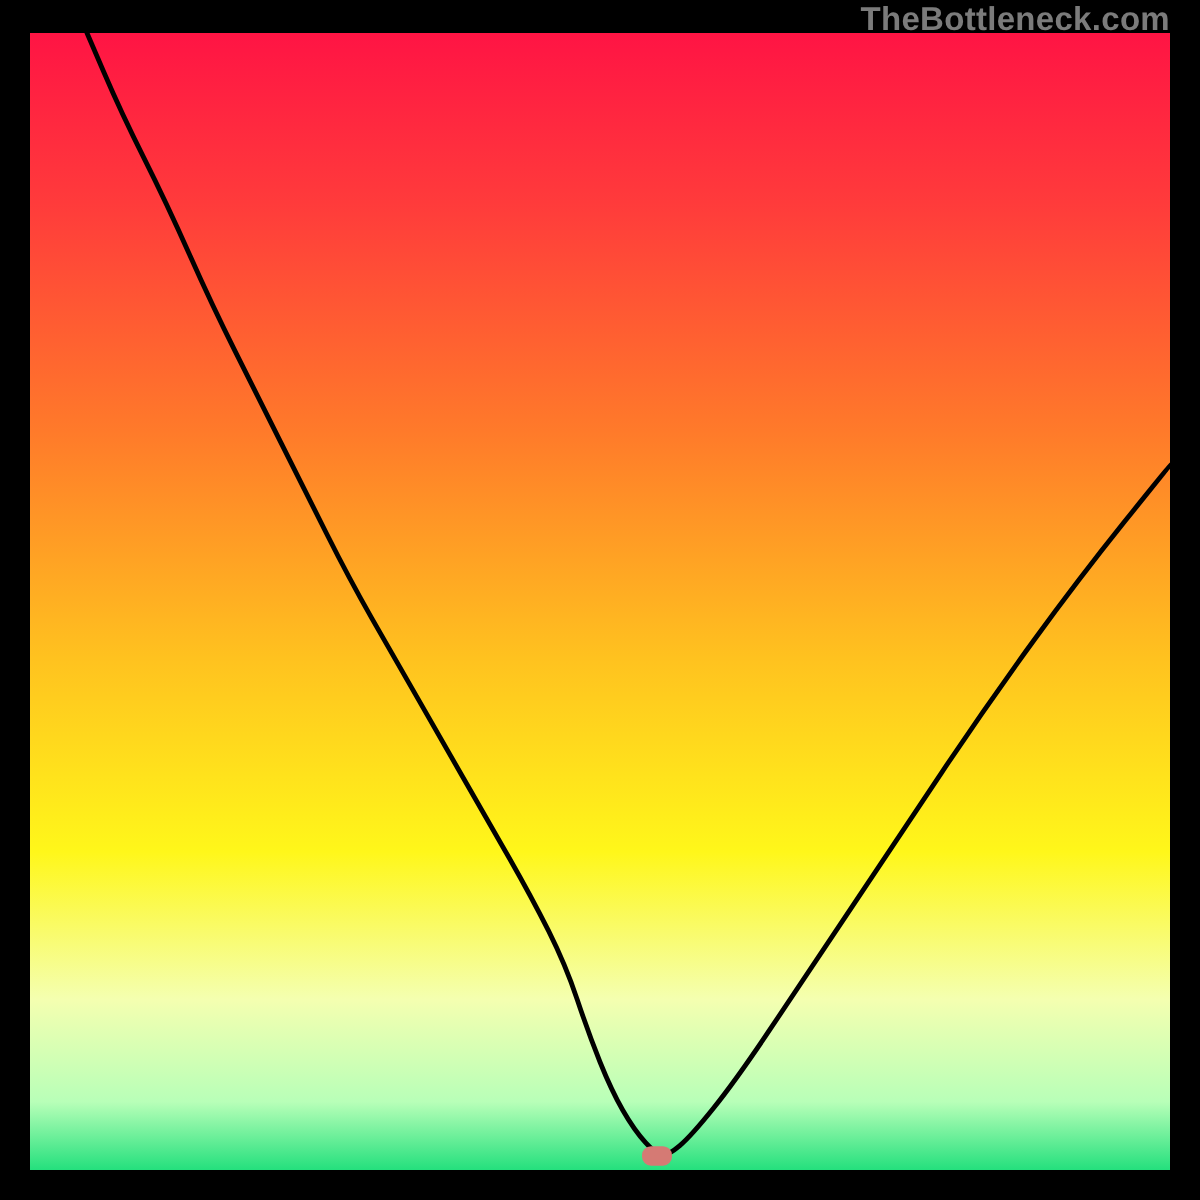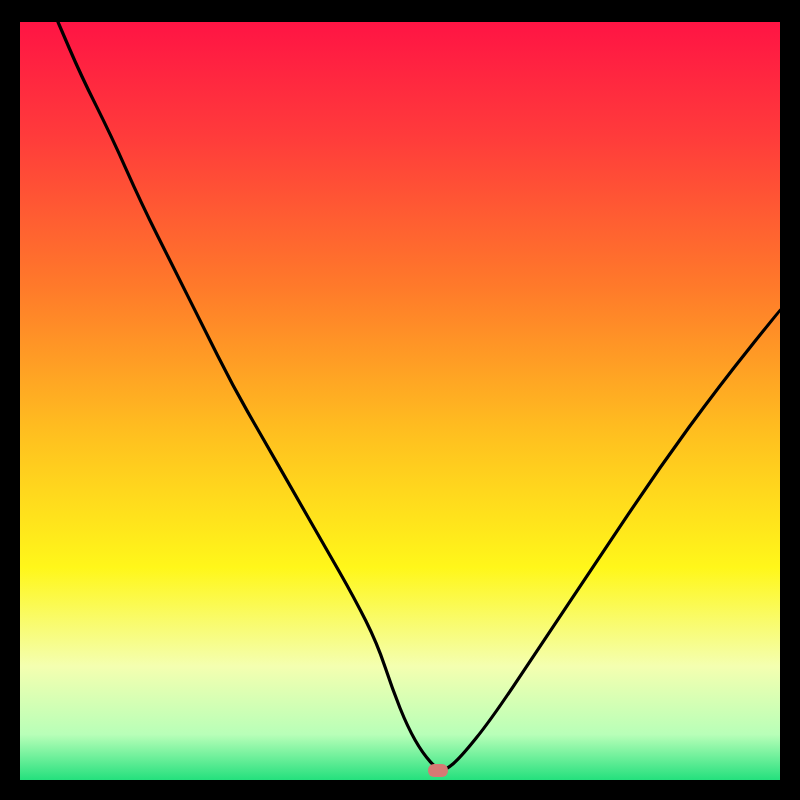--- a/index.html
+++ b/index.html
@@ -35,20 +35,21 @@
     color: #7b7b7b;
     letter-spacing: 0.2px;
     user-select: none;
   }
   svg { display: block; }
 </style>
 </head>
 <body>
 
 <div class="frame">
+  <div class="watermark">TheBottleneck.com</div>
 
   <div class="plot">
     <svg id="chart-svg" width="760" height="758" viewBox="0 0 760 758">
       <defs>
         <linearGradient id="bg-grad" x1="0" y1="0" x2="0" y2="1">
             <stop offset="0.0%" stop-color="#ff1444"></stop>
             <stop offset="15.0%" stop-color="#ff3b3b"></stop>
             <stop offset="35.0%" stop-color="#ff7a2a"></stop>
             <stop offset="55.0%" stop-color="#ffc21f"></stop>
             <stop offset="72.0%" stop-color="#fff71a"></stop>

